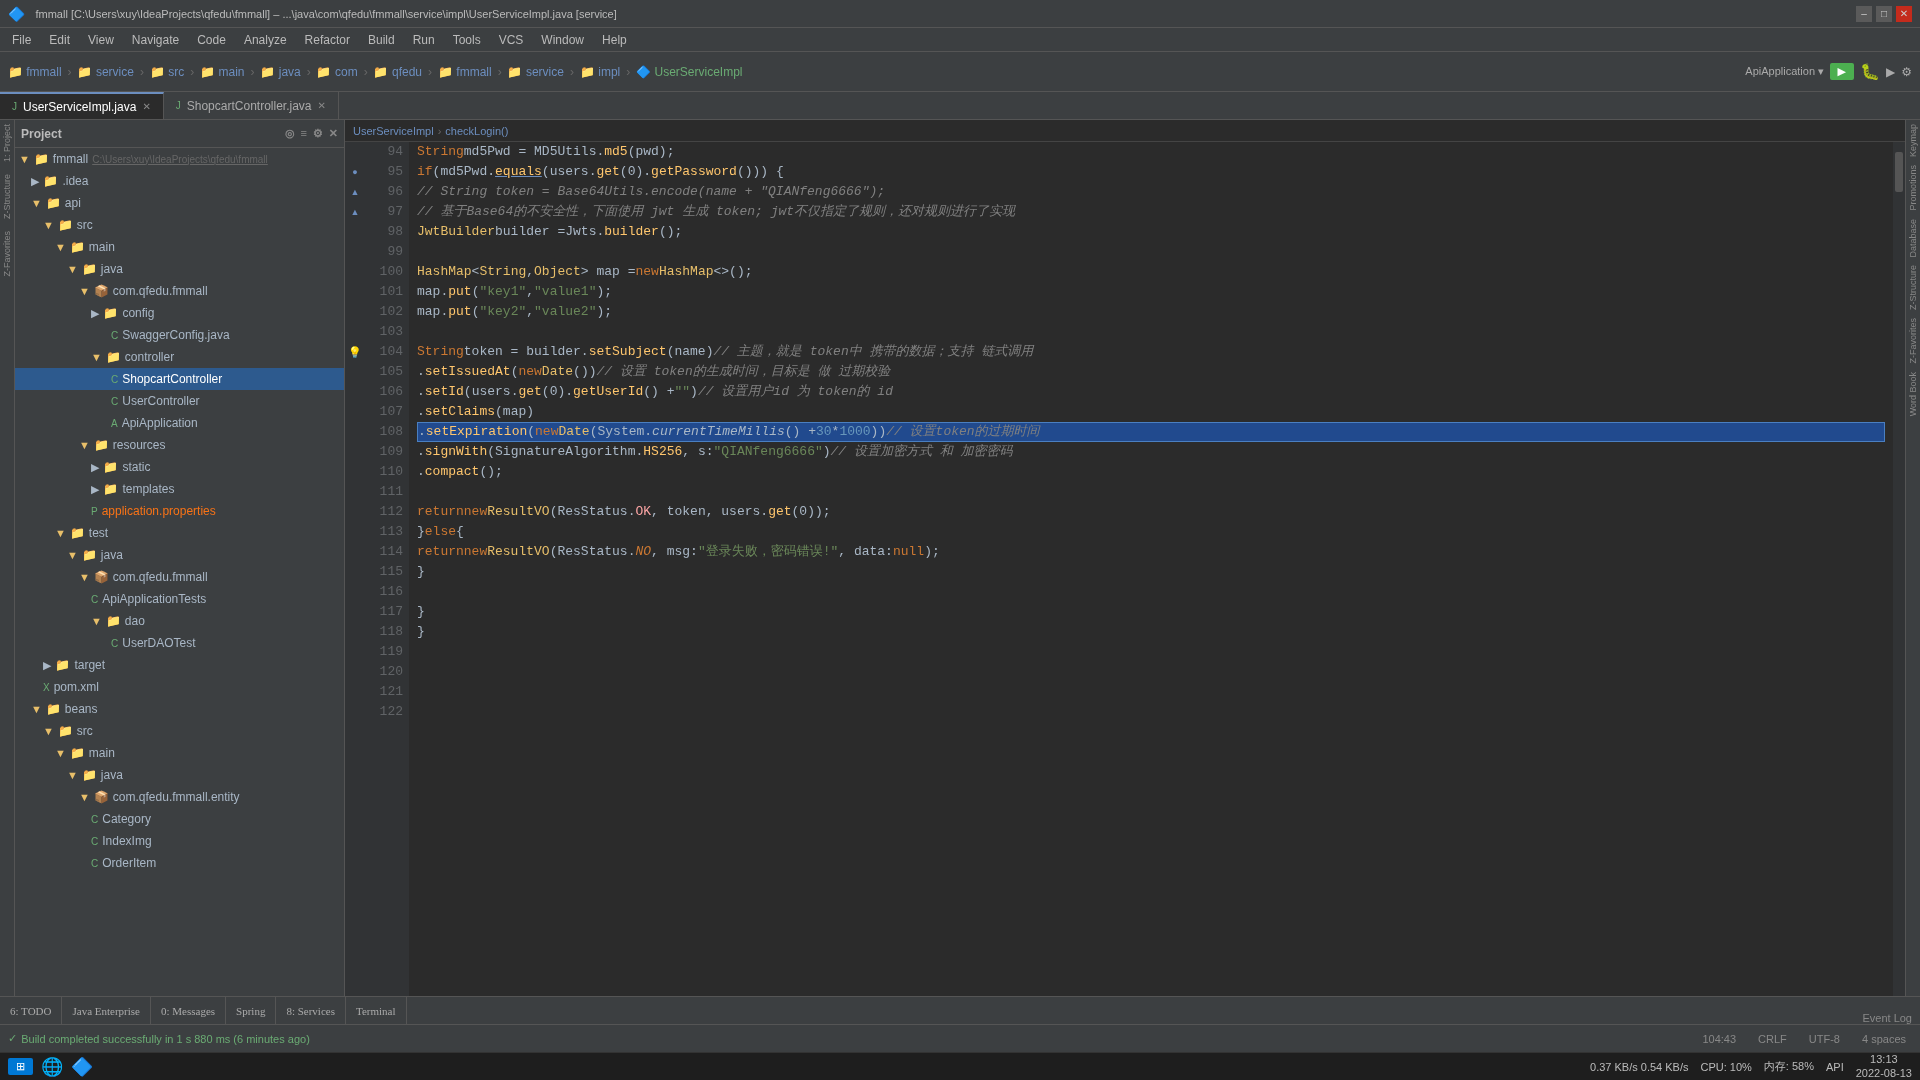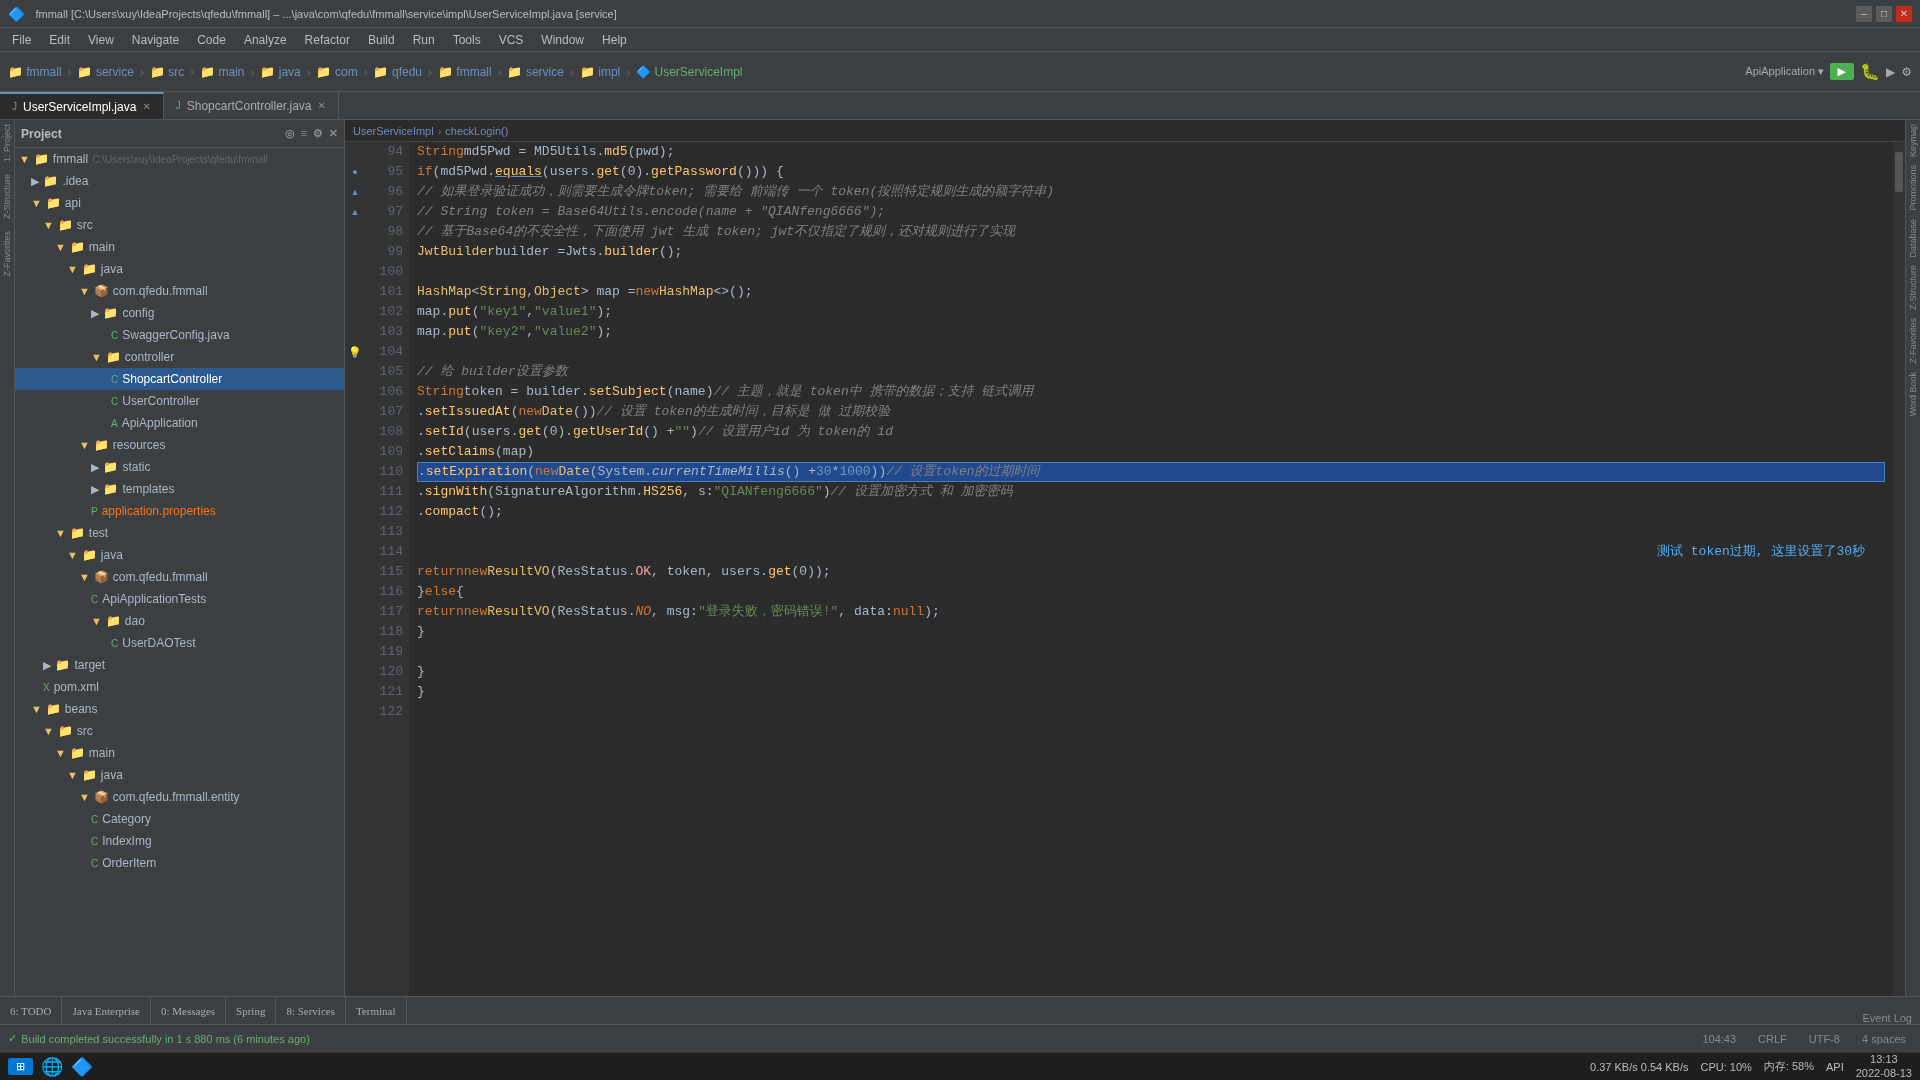--- a/index.html
+++ b/index.html
@@ -179,21 +179,21 @@
         <span style="color:#888; cursor:pointer; font-size:11px;">✕</span>
       </div>
     </div>
 
     <div style="overflow:auto; font-size:12px;">
 
       <div class="tree-node" style="padding-left:4px;">
         <span class="node-icon folder-icon">▼</span>
         <span style="color:#e8bf6a; margin-right:4px;">📁</span>
         <span>fmmall</span>
-        <span style="color:#666; font-size:10px; margin-left:4px;">C:\Users\xuy\IdeaProjects\qfedu\fmmall</span>
+        <span style="color:#666; font-size:10px; margin-left:4px;text-decoration:underline;">C:\Users\xuy\IdeaProjects\qfedu\fmmall</span>
       </div>
 
       <div class="tree-node" style="padding-left:16px;">
         <span class="node-icon">▶</span>
         <span style="color:#e8bf6a; margin-right:4px;">📁</span>
         <span>.idea</span>
       </div>
 
       <div class="tree-node" style="padding-left:16px;">
         <span class="node-icon folder-icon">▼</span>
@@ -467,23 +467,20 @@
             <span class="kw">if</span>
             <span class="var"> (md5Pwd.</span>
             <span class="fn"><span style="text-decoration:underline; text-decoration-color:#6c8ebf;">equals</span></span>
             <span class="var">(users.</span>
             <span class="fn">get</span>
             <span class="var">(0).</span>
             <span class="fn">getPassword</span>
             <span class="var">())) {</span>
         </div>
         <div class="line">
-          <span class="comment">            // 如果登录验证成功，则需要生成令牌token; 需要给 前端传 一个 token(按照特定规则生成的额字符串)</span>
-        </div>
-        <div class="line">
           <span class="comment">            //            String token = Base64Utils.encode(name + "QIANfeng6666");</span>
         </div>
         <div class="line">
           <span class="comment">            // 基于Base64的不安全性，下面使用 jwt 生成 token; jwt不仅指定了规则，还对规则进行了实现</span>
         </div>
         <div class="line">
           <span class="var">            </span>
             <span class="type">JwtBuilder</span>
             <span class="var"> builder = </span>
             <span class="cls">Jwts</span>
@@ -517,23 +514,20 @@
         <div class="line">
           <span class="var">            map.</span>
             <span class="fn">put</span>
             <span class="var">(</span>
             <span class="str">"key2"</span>
             <span class="var">, </span>
             <span class="str">"value2"</span>
             <span class="var">);</span>
         </div>
         <div class="line">&nbsp;</div>
-        <div class="line">
-          <span class="comment">            // 给 builder设置参数</span>
-        </div>
         <div class="line">
           <span class="var">            </span>
             <span class="kw">String</span>
             <span class="var"> token = builder.</span>
             <span class="fn">setSubject</span>
             <span class="var">(name) </span>
             <span class="comment">// 主题，就是 token中 携带的数据；支持 链式调用</span>
         </div>
         <div class="line">
           <span class="var">                    .</span>
@@ -591,23 +585,20 @@
             <span class="str">"QIANfeng6666"</span>
             <span class="var">)</span>
             <span class="comment">// 设置加密方式 和 加密密码</span>
         </div>
         <div class="line">
           <span class="var">                    .</span>
             <span class="fn">compact</span>
             <span class="var">();</span>
         </div>
         <div class="line">&nbsp;</div>
-        <div class="line" style="justify-content:flex-end; padding-right:20px;">
-          <span style="color:#52aef3;">测试 token过期, 这里设置了30秒</span>
-        </div>
         <div class="line">
           <span class="var">            </span>
             <span class="kw">return</span>
             <span class="var"> </span>
             <span class="kw">new</span>
             <span class="var"> </span>
             <span class="type">ResultVO</span>
             <span class="var">(</span>
             <span class="cls">ResStatus</span>
             <span class="var">.</span>

